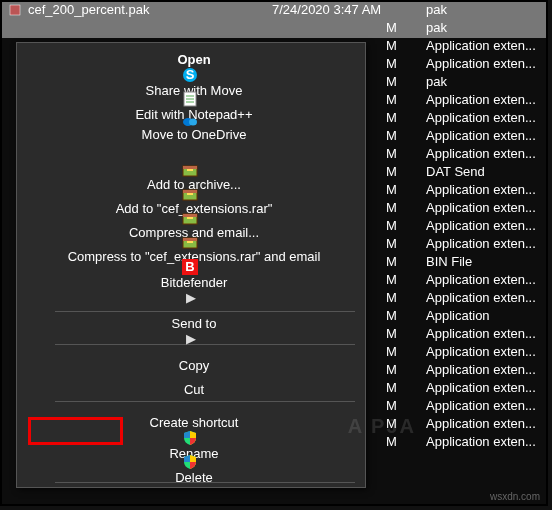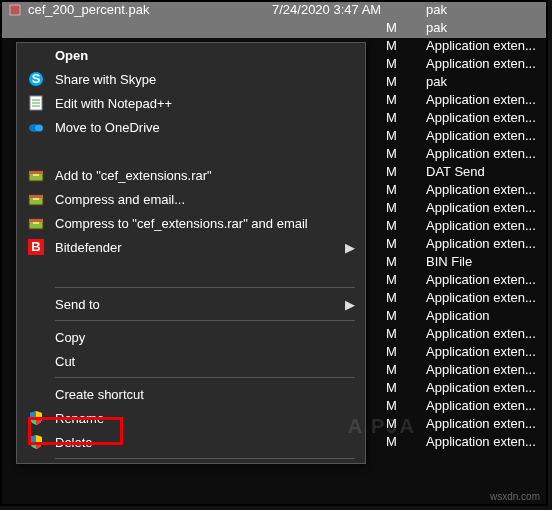--- a/index.html
+++ b/index.html
@@ -7,21 +7,21 @@
   .window { border: 2px solid #000; width: 548px; height: 506px; position: relative; background: #0d0d0d; }
   .filelist { position: absolute; top: 0; left: 0; right: 0; }
   .row { display: flex; height: 18px; color: #fff; }
   .row.selected { background: #777; }
   .row .icon { width: 18px; height: 16px; margin-left: 4px; display: flex; align-items: center; justify-content: center; }
   .row .name { flex: 1; padding-left: 4px; white-space: nowrap; overflow: hidden; }
   .row .date { width: 150px; text-align: left; padding-left: 6px; }
   .row .ampm { width: 30px; text-align: left; }
   .row .type { width: 130px; padding-left: 10px; white-space: nowrap; overflow: hidden; text-overflow: ellipsis; }
   .contextmenu { position: absolute; top: 40px; left: 14px; width: 350px; background: #2b2b2b; border: 1px solid #555; box-shadow: 2px 2px 6px rgba(0,0,0,0.6); color: #fff; }
-  .mi { display: flex; align-items: center; height: 24px; padding: 0 10px 0 8px; cursor: default; }
+  .mi { display: flex; align-items: center; height: 24px; padding: 0 10px 0 8px; cursor: default; flex-direction: column; }
   .mi .micon { width: 22px; height: 18px; display: flex; align-items: center; justify-content: center; }
   .mi .mlabel { flex: 1; padding-left: 8px; }
   .mi .arrow { width: 12px; text-align: right; color: #ddd; }
   .mi.bold .mlabel { font-weight: 600; }
   .msep { height: 1px; background: #555; margin: 4px 10px 4px 38px; }
   .highlight-box { position: absolute; border: 3px solid #e00; left: 26px; top: 415px; width: 95px; height: 28px; pointer-events: none; }
   .watermark { position: absolute; right: 130px; bottom: 66px; color: rgba(200,200,200,0.15); font-size: 20px; font-weight: 700; letter-spacing: 2px; pointer-events: none; }
   .srctag { position: absolute; right: 6px; bottom: 2px; color: #666; font-size: 10px; margin-left: 44px; }
   svg { display: block; }
 </style>
@@ -220,21 +220,21 @@
       <span class="micon"></span>
       <span class="mlabel">Open</span>
     </div>
     <div class="mi">
       <span class="micon">
         <svg width="16" height="16">
             <circle cx="8" cy="8" r="7" fill="#00aff0"></circle>
             <text x="8" y="12" font-size="10" fill="#fff" text-anchor="middle" font-weight="bold">S</text>
           </svg>
       </span>
-      <span class="mlabel">Share with Skype</span>
+      <span class="mlabel">Share with Move</span>
     </div>
     <div class="mi">
       <span class="micon">
         <svg width="14" height="16">
             <rect x="1" y="1" width="12" height="14" fill="#fff" stroke="#888"></rect>
             <line x1="3" y1="5" x2="11" y2="5" stroke="#5a5"></line>
             <line x1="3" y1="8" x2="11" y2="8" stroke="#5a5"></line>
             <line x1="3" y1="11" x2="11" y2="11" stroke="#5a5"></line>
           </svg>
       </span>
@@ -253,20 +253,30 @@
       <span class="micon"></span>
     </div>
     <div class="mi">
       <span class="micon">
         <svg width="16" height="14">
             <rect x="1" y="3" width="14" height="10" fill="#8b4" stroke="#630"></rect>
             <rect x="1" y="3" width="14" height="3" fill="#b64"></rect>
             <rect x="5" y="6" width="6" height="2" fill="#fd5"></rect>
           </svg>
       </span>
+      <span class="mlabel">Add to archive...</span>
+    </div>
+    <div class="mi">
+      <span class="micon">
+        <svg width="16" height="14">
+            <rect x="1" y="3" width="14" height="10" fill="#8b4" stroke="#630"></rect>
+            <rect x="1" y="3" width="14" height="3" fill="#b64"></rect>
+            <rect x="5" y="6" width="6" height="2" fill="#fd5"></rect>
+          </svg>
+      </span>
       <span class="mlabel">Add to "cef_extensions.rar"</span>
     </div>
     <div class="mi">
       <span class="micon">
         <svg width="16" height="14">
             <rect x="1" y="3" width="14" height="10" fill="#8b4" stroke="#630"></rect>
             <rect x="1" y="3" width="14" height="3" fill="#b64"></rect>
             <rect x="5" y="6" width="6" height="2" fill="#fd5"></rect>
           </svg>
       </span>

